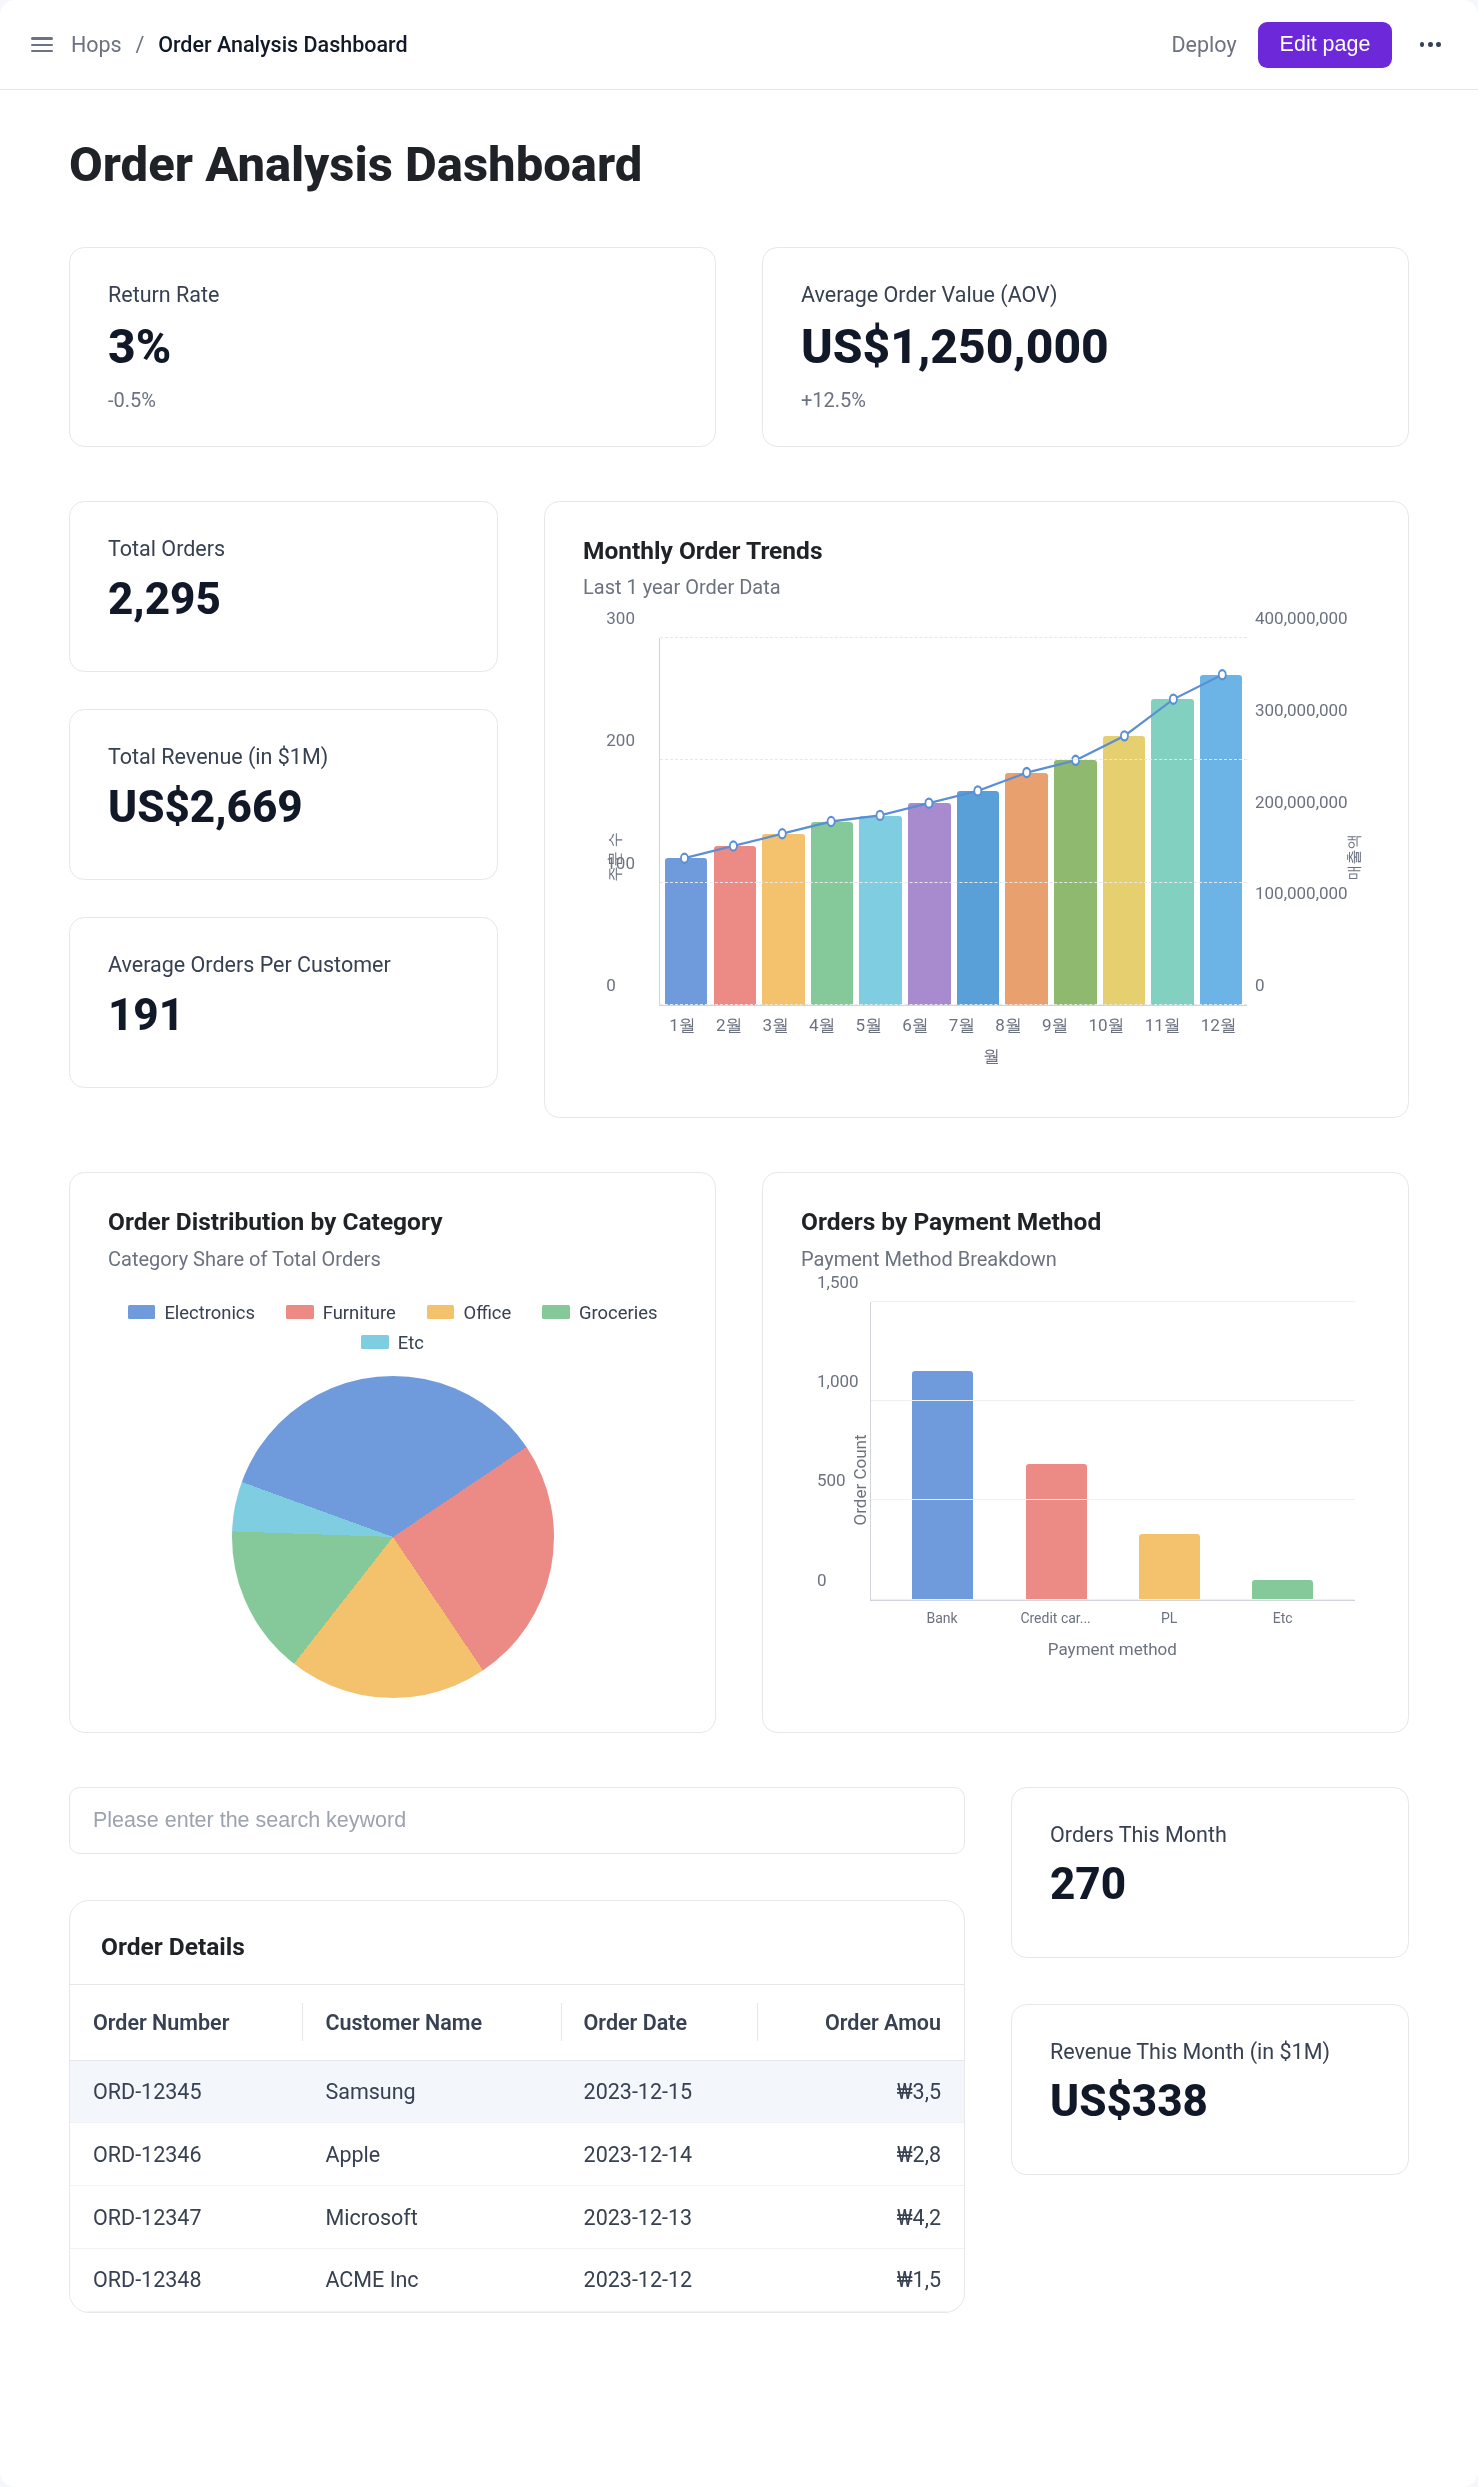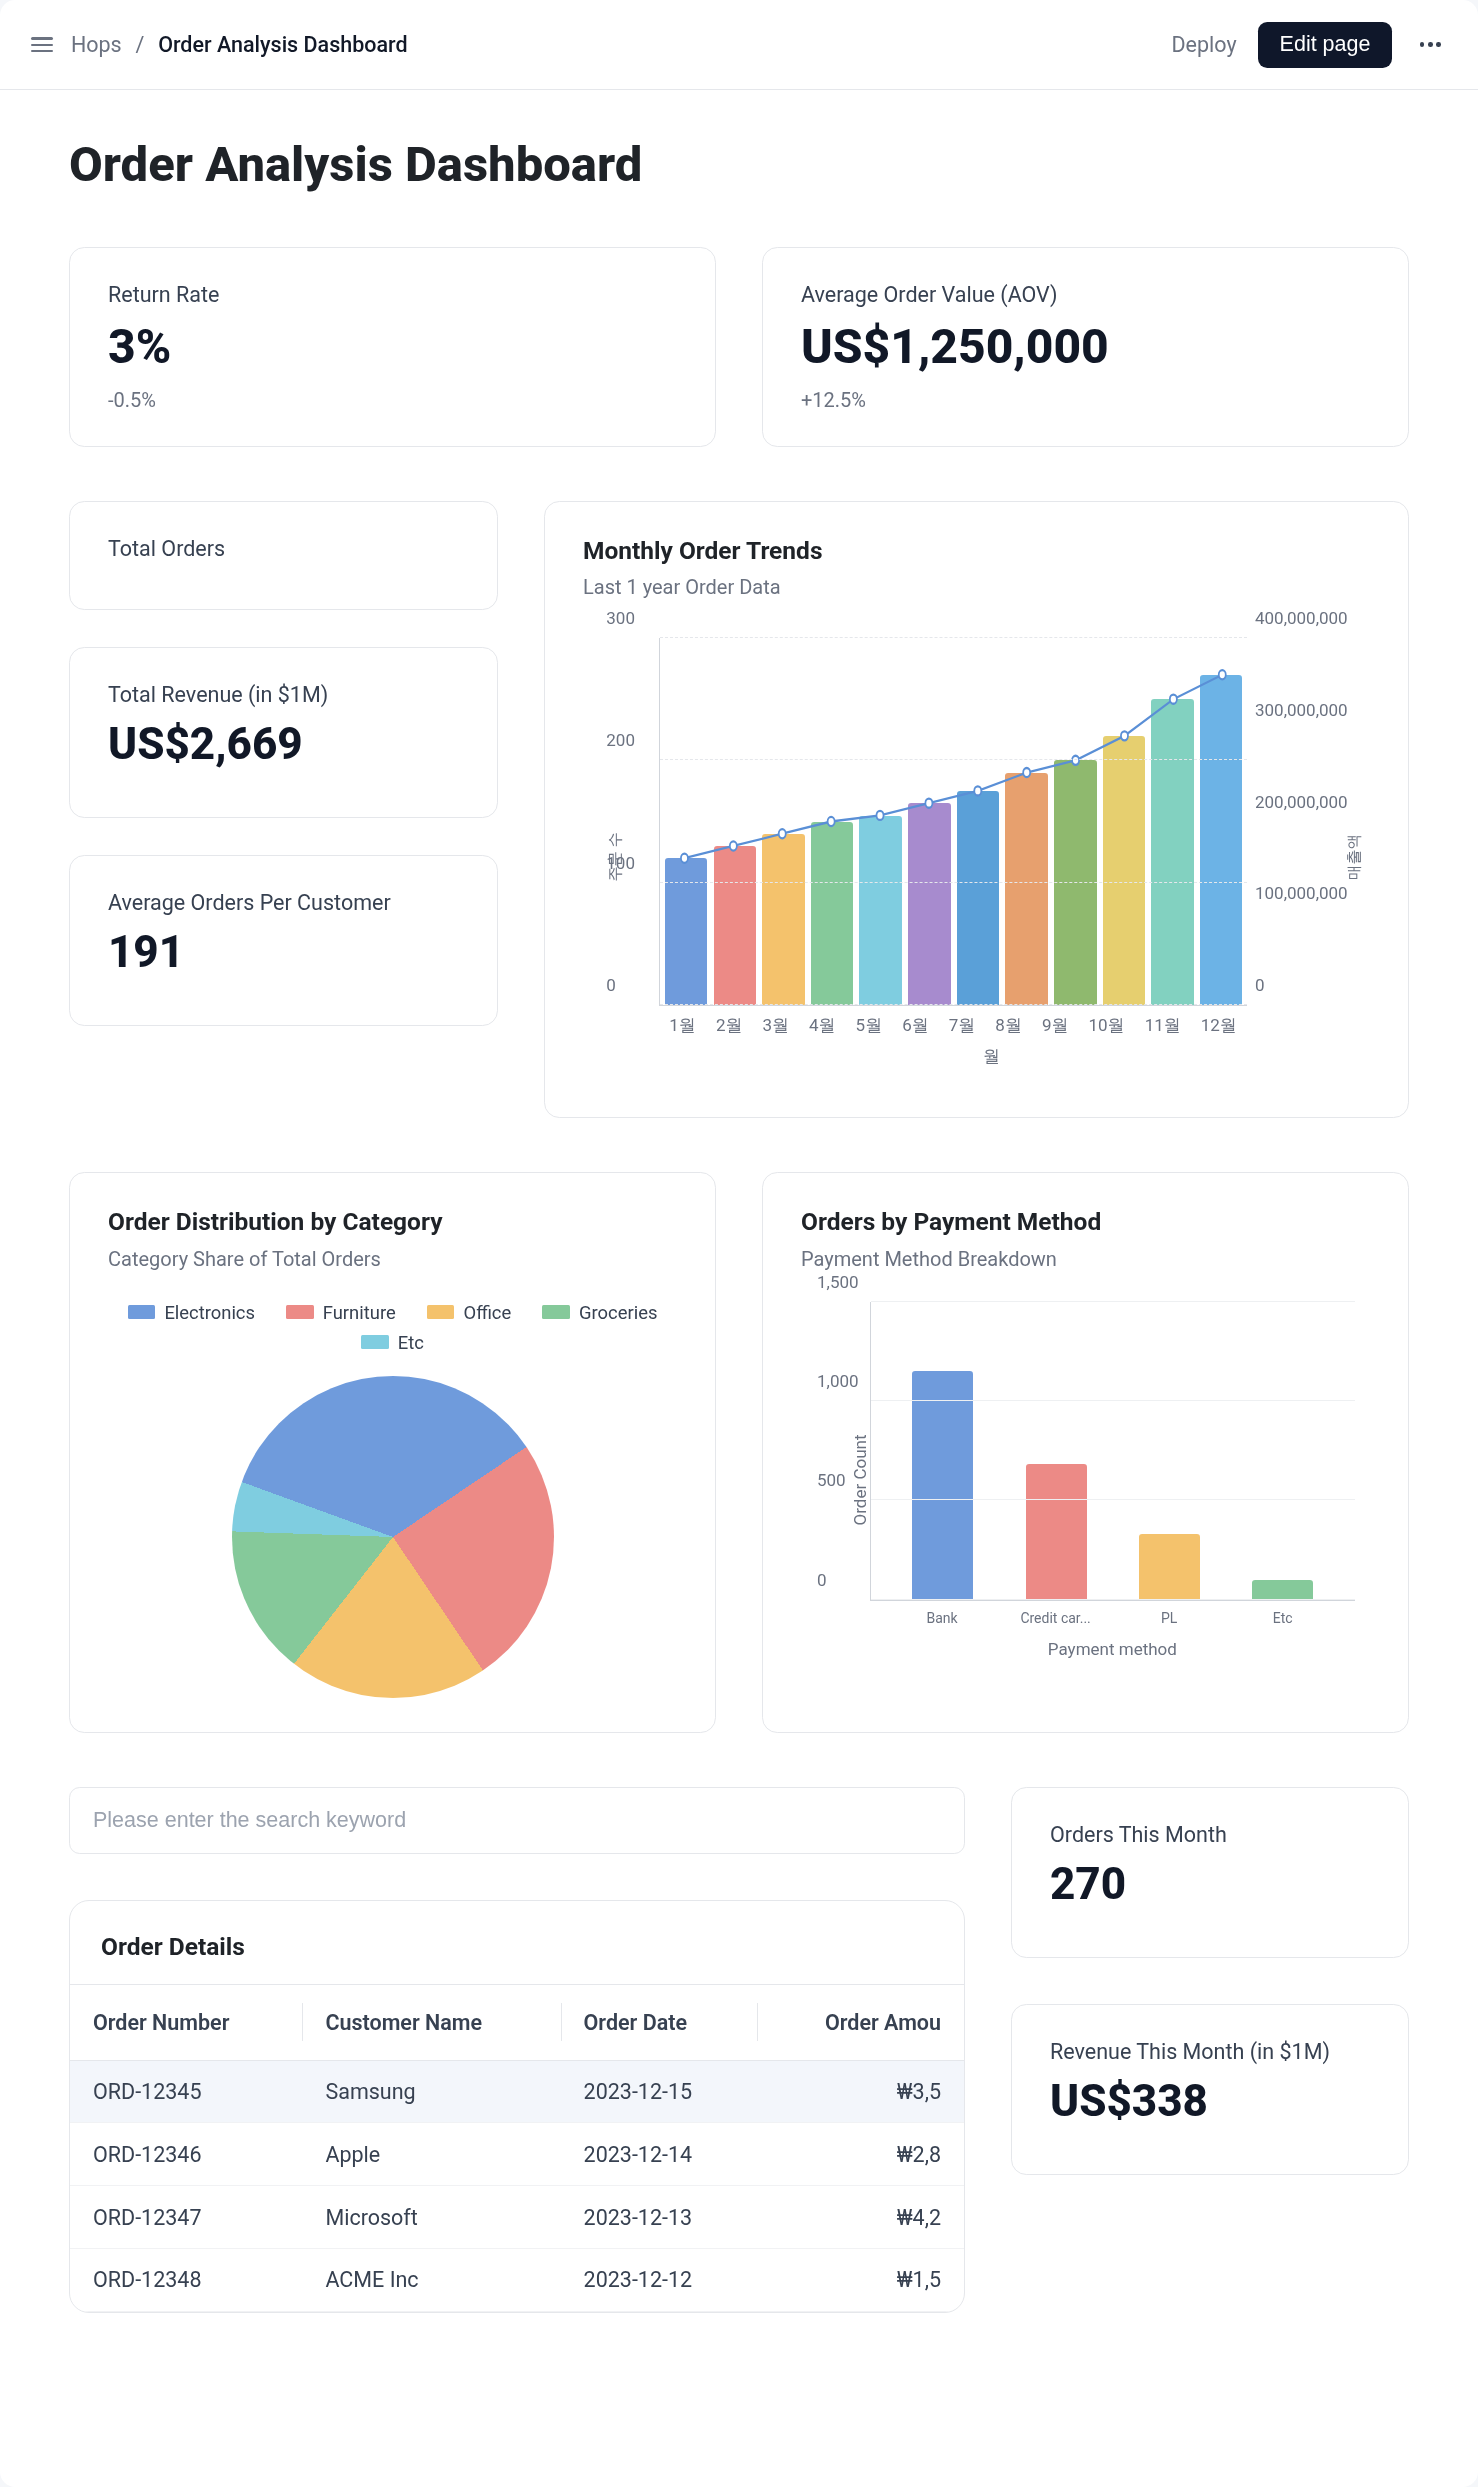--- a/index.html
+++ b/index.html
@@ -26,21 +26,21 @@
 .header-left { display: flex; align-items: center; gap: 18.4px; }
 .menu-icon { display:flex; flex-direction:column; gap:3.8px; cursor:pointer; }
 .menu-icon span { display:block; width:21.5px; height:2.3px; background:#6b7280; border-radius:1.5px; }
 .breadcrumb { display:flex; align-items:flex-end; gap:13.8px; font-size:21.5px; }
 .breadcrumb .bc-link { color:#6b7280; }
 .breadcrumb .bc-sep { color:#6b7280; }
 .breadcrumb .bc-current { color:#111827; font-weight:500; }
 .header-right { display:flex; align-items:center; gap:21.5px; }
 .deploy-link { color:#6b7280; font-size:21.5px; cursor:pointer; }
 .btn-primary {
-  background:#0f172a; color:#fff; border:none; border-radius:9.2px;
+  background:#6d28d9; color:#fff; border:none; border-radius:9.2px;
   padding:10.7px 21.5px; font-size:21.5px; font-weight:500; cursor:pointer;
 }
 .more-icon { display:flex; gap:3.8px; cursor:pointer; padding:6.1px; }
 .more-icon span { width:4.6px; height:4.6px; background:#374151; border-radius:50%; }
 
 .page { padding: 46px 69px 92px; }
 .page-title { font-size:49px; font-weight:800; margin-bottom:54px; }
 
 .grid-2 { display:grid; grid-template-columns:1fr 1fr; gap:46px; margin-bottom:54px; }
 .card {
@@ -155,20 +155,21 @@
         <div class="card-label">Average Order Value (AOV)</div>
         <div class="card-value">US$1,250,000</div>
         <div class="card-delta">+12.5%</div>
       </div>
     </div>
 
     <div class="row-stats-chart">
       <div class="stat-col">
         <div class="card stat-card">
           <div class="card-label">Total Orders</div>
+          <div class="card-value">2,295</div>
         </div>
         <div class="card stat-card">
           <div class="card-label">Total Revenue (in $1M)</div>
           <div class="card-value">US$2,669</div>
         </div>
         <div class="card stat-card">
           <div class="card-label">Average Orders Per Customer</div>
           <div class="card-value">191</div>
         </div>
       </div>

